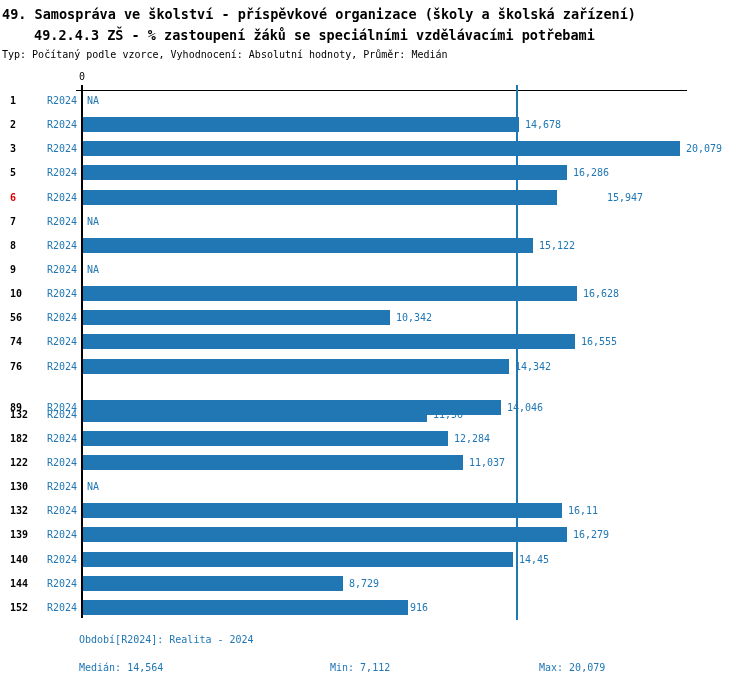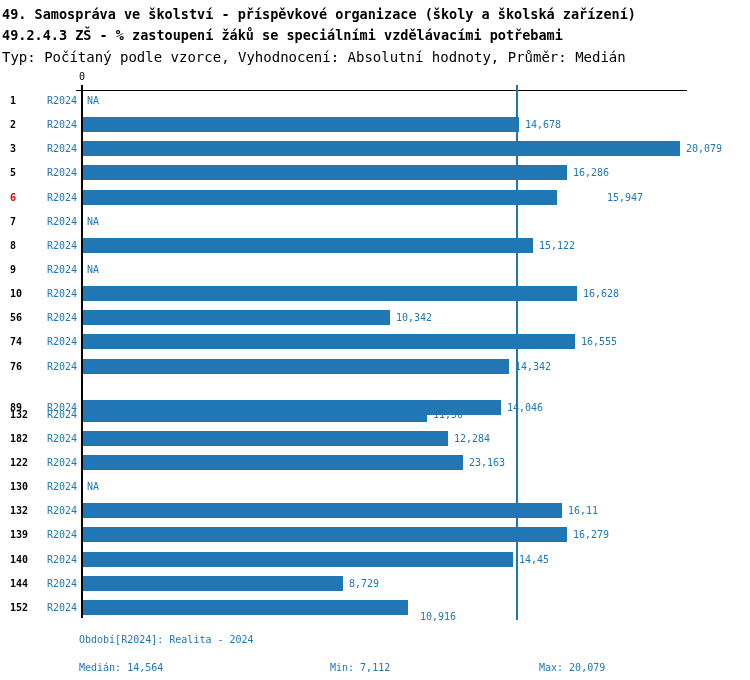--- a/index.html
+++ b/index.html
@@ -13,24 +13,24 @@
   .abs { position: absolute; }
   .title-line {
     left: 2px;
     font-size: 13.5px;
     font-weight: bold;
     color: #000000;
     white-space: pre;
     letter-spacing: 0px;
   }
   #title1 { top: 6px; }
-  #title2 { top: 27px; }
+  #title2 { top: 27px; margin-left: 32px; }
   #meta {
     left: 2px; top: 49px;
-    font-size: 14px;
+    font-size: 10px;
     color: #000000;
     white-space: pre;
   }
   #zero-label {
     left: 70px; top: 71px;
     width: 24px;
     text-align: center;
     font-size: 10px;
     color: #000000;
   }
@@ -194,21 +194,21 @@
     <div class="chart-row" style="top: 338px;">
     <span class="row-number">182</span>
     <span class="row-period" style="color: rgb(32, 119, 180);">R2024</span>
     <div class="bar" style="width: 365px; background: rgb(32, 119, 180);"></div>
     <span class="bar-value" style="color: rgb(32, 119, 180); left: 454px;">12,284</span>
   </div>
     <div class="chart-row" style="top: 362px;">
     <span class="row-number">122</span>
     <span class="row-period" style="color: rgb(32, 119, 180);">R2024</span>
     <div class="bar" style="width: 380px; background: rgb(32, 119, 180);"></div>
-    <span class="bar-value" style="color: rgb(32, 119, 180); left: 469px;">23,163</span>
+    <span class="bar-value" style="color: rgb(32, 119, 180); left: 469px;">11,037</span>
   </div>
     <div class="chart-row" style="top: 386px;">
     <span class="row-number">130</span>
     <span class="row-period" style="color: rgb(32, 119, 180);">R2024</span>
 
     <span class="bar-value" style="color: rgb(32, 119, 180); left: 87px;">NA</span>
   </div>
     <div class="chart-row" style="top: 410px;">
     <span class="row-number">132</span>
     <span class="row-period" style="color: rgb(32, 119, 180);">R2024</span>
@@ -230,20 +230,20 @@
     <div class="chart-row" style="top: 483px;">
     <span class="row-number">144</span>
     <span class="row-period" style="color: rgb(32, 119, 180);">R2024</span>
     <div class="bar" style="width: 260px; background: rgb(32, 119, 180);"></div>
     <span class="bar-value" style="color: rgb(32, 119, 180); left: 349px;">8,729</span>
   </div>
     <div class="chart-row" style="top: 507px;">
     <span class="row-number">152</span>
     <span class="row-period" style="color: rgb(32, 119, 180);">R2024</span>
     <div class="bar" style="width: 325px; background: rgb(32, 119, 180);"></div>
-    <span class="bar-value" style="color: rgb(32, 119, 180); left: 420px; margin-top: 9px;">10,916</span>
+    <span class="bar-value" style="color: rgb(32, 119, 180); left: 392px;">10,916</span>
   </div>
   </div>
 
 <div class="abs footer-text" id="footer-period" style="color: rgb(32, 119, 180);">Období[R2024]: Realita - 2024</div>
 <div class="abs footer-text" id="footer-median" style="color: rgb(32, 119, 180);">Medián: 14,564</div>
 <div class="abs footer-text" id="footer-min" style="color: rgb(32, 119, 180);">Min: 7,112</div>
 <div class="abs footer-text" id="footer-max" style="color: rgb(32, 119, 180); padding-left: 10px;">Max: 20,079</div>
 
 </body></html>

